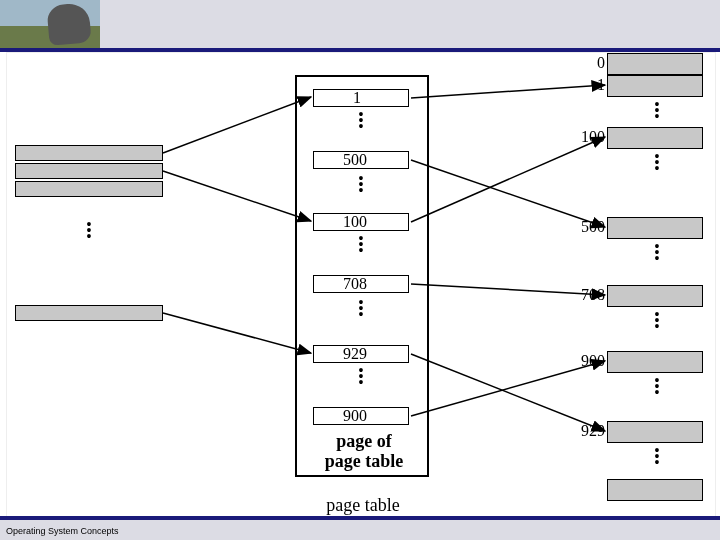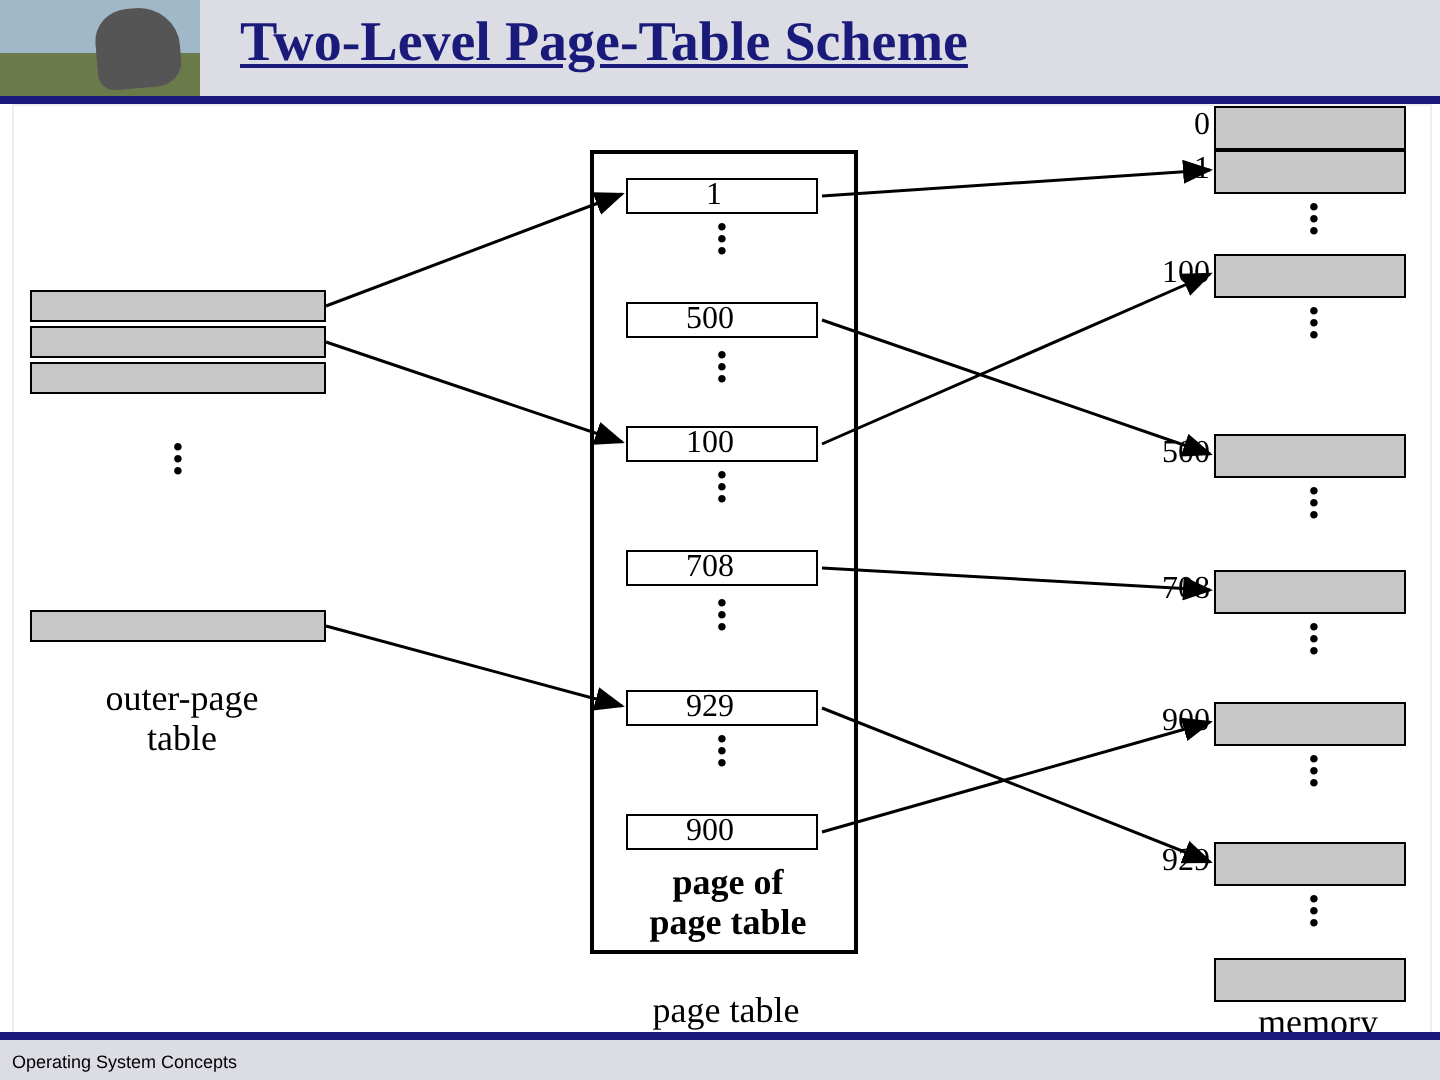--- a/index.html
+++ b/index.html
@@ -110,36 +110,33 @@
     pointer-events: none;
   }
 </style>
 </head>
 <body>
 
 <div class="header">
   <div class="logo">
     <div class="dino"></div>
   </div>
-  <div class="title">Two-Level Page-Table Scheme</div>
 </div>
 
 <div class="diagram">
 
   <div class="row" style="left:8px; top:92px; width:148px; height:16px;"></div>
   <div class="row" style="left:8px; top:110px; width:148px; height:16px;"></div>
   <div class="row" style="left:8px; top:128px; width:148px; height:16px;"></div>
   <div class="vdots" style="left:76px; top:170px;">
       <span>•</span>
       <span>•</span>
       <span>•</span>
     </div>
   <div class="row" style="left:8px; top:252px; width:148px; height:16px;"></div>
-  <div class="lbl" style="left:24px; top:286px; width:120px; white-space:pre;">outer-page
-table</div>
 
   <div class="box-outline" style="left:288px; top:22px; width:130px; height:398px;"></div>
 
   <div class="row white" style="left:306px; top:36px; width:96px; height:18px;"></div>
   <div class="num" style="left:346px; top:37px;">1</div>
   <div class="vdots" style="left:348px; top:60px;">
       <span>•</span>
       <span>•</span>
       <span>•</span>
     </div>
@@ -226,21 +223,20 @@
 
   <div class="row" style="left:600px; top:368px; width:96px; height:22px;"></div>
   <div class="num" style="left:566px; top:370px; text-align:right; width:32px;">929</div>
   <div class="vdots" style="left:644px; top:396px;">
       <span>•</span>
       <span>•</span>
       <span>•</span>
     </div>
 
   <div class="row" style="left:600px; top:426px; width:96px; height:22px;"></div>
-  <div class="lbl" style="left:612px; top:448px; width:80px;">memory</div>
 
   <svg class="arrows">
     <defs>
       <marker id="ah" markerWidth="10" markerHeight="8" refX="9" refY="4" orient="auto">
         <path d="M0,0 L10,4 L0,8 Z" fill="#000"></path>
       </marker>
     </defs>
 
     <line x1="156" y1="100" x2="304" y2="44" stroke="#000" stroke-width="1.5" marker-end="url(#ah)"></line>
     <line x1="156" y1="118" x2="304" y2="168" stroke="#000" stroke-width="1.5" marker-end="url(#ah)"></line>

